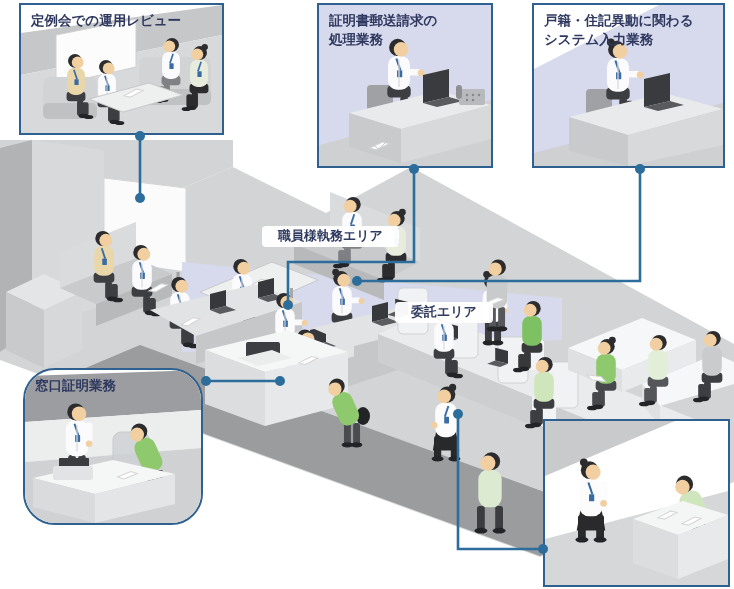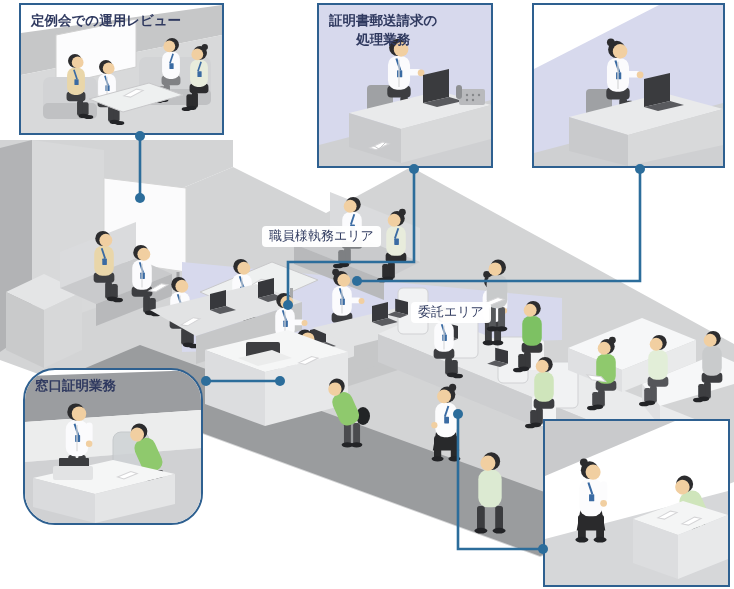--- a/index.html
+++ b/index.html
@@ -5,28 +5,28 @@
   html,body{margin:0;padding:0;background:#fff;}
   #stage{position:relative;width:734px;height:589px;background:#ffffff;overflow:hidden;
          font-family:"Liberation Sans",sans-serif;}
   #scene-svg{position:absolute;left:0;top:0;z-index:1;}
   .callout{position:absolute;background:#ffffff;border:2px solid #2e6090;box-sizing:border-box;
            overflow:hidden;z-index:3;}
   .callout .art{position:absolute;left:0;top:0;}
   .callout .title{position:absolute;left:10px;top:7px;font-size:13.5px;font-weight:bold;
                   color:#303a60;line-height:1.4;white-space:pre-line;z-index:2;}
   #c1{left:19px;top:3px;width:205px;height:132px;}
-  #c2{left:317px;top:3px;width:176px;height:165px;background:#d7d9ed;text-align:center;}
+  #c2{left:317px;top:3px;width:176px;height:165px;background:#d7d9ed;}
   #c3{left:532px;top:3px;width:193px;height:165px;background:#d7d9ed;}
   #c4{left:23px;top:368px;width:180px;height:157px;border-radius:32px;}
   #c5{left:543px;top:419px;width:187px;height:168px;}
-  .chip{position:absolute;background:rgba(255,255,255,.96);border-radius:4px;padding:2px 7px;
-        font-size:13px;font-weight:normal;color:#2f3a5f;z-index:4;line-height:1.3;}
+  .chip{position:absolute;background:rgba(255,255,255,.96);border-radius:4px;padding:2px 16px;
+        font-size:13px;font-weight:bold;color:#2f3a5f;z-index:4;line-height:1.3;}
   #chip-staff{left:262px;top:226px;}
-  #chip-consign{left:395px;top:302px;margin-left:16px;}
+  #chip-consign{left:395px;top:302px;}
   #connector-svg{position:absolute;left:0;top:0;z-index:5;pointer-events:none;}
 </style>
 </head>
 <body>
 
 <div id="stage">
 
   <svg id="scene-svg" width="734" height="589" viewBox="0 0 734 589">
       <polygon points="233,167 326,213 411,167 734,344 734,482 540,557 0,360 0,264" fill="#d3d4d5"></polygon>
       <polygon points="0,140 233,140 233,167 0,264" fill="#d3d4d5"></polygon>
@@ -506,20 +506,22 @@
           <path d="M-2,-45 L1,-36" stroke="#3a6ba3" stroke-width="1.6" fill="none"></path>
           <rect x="-1.5" y="-36" width="4" height="5.5" rx="0.5" fill="#3a6ba3"></rect>
           <line x1="0" y1="-44" x2="0" y2="-23" stroke="#d8d9db" stroke-width="1"></line>
         </g>
         <polygon points="35,112 130,88 189,104 94,130" fill="#e9eaeb"></polygon>
         <polygon points="35,112 94,130 94,161 35,146" fill="#c9cacc"></polygon>
         <polygon points="94,130 189,104 189,140 94,161" fill="#d8d9da"></polygon>
         <polygon points="110,74 136,68 136,96 110,102" fill="#3a3b3e"></polygon>
         <polygon points="110,102 136,96 150,100 124,106" fill="#595a5e"></polygon>
       </svg>
+    <div class="title">戸籍・住記異動に関わる
+システム入力業務</div>
   </div>
 
   <div class="callout" id="c4">
     <svg class="art" width="176" height="153" viewBox="0 0 176 153">
         <polygon points="0,6 176,0 176,40 0,52" fill="#9b9da0"></polygon>
         <polygon points="0,52 176,40 176,78 0,92" fill="#eceded"></polygon>
         <polygon points="0,92 176,78 176,153 0,153" fill="#d0d1d3"></polygon>
         <g transform="translate(52,110) scale(1.25)">
           <rect x="-7" y="-20" width="6" height="19" rx="2" fill="#3d3e41"></rect>
           <rect x="1" y="-20" width="6" height="19" rx="2" fill="#3d3e41"></rect>

